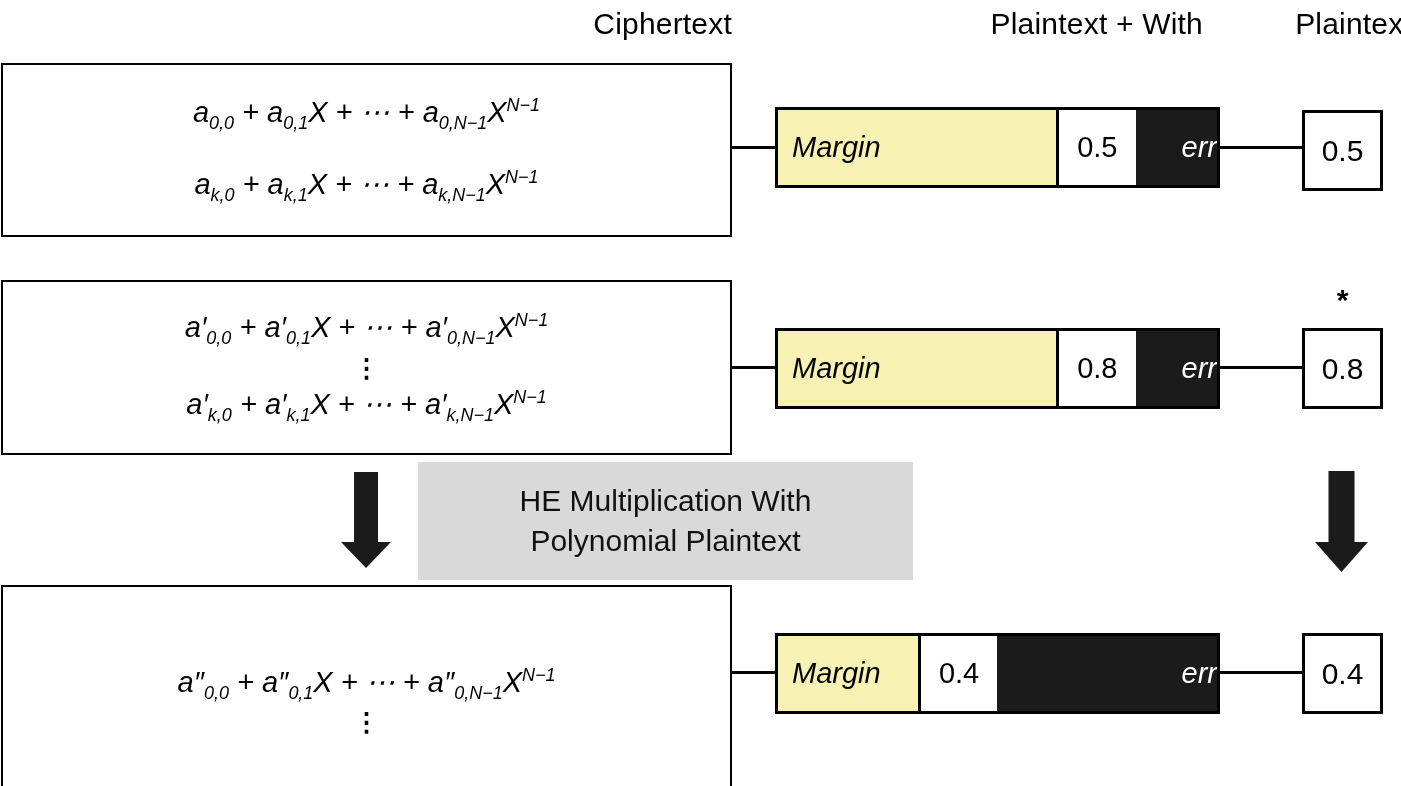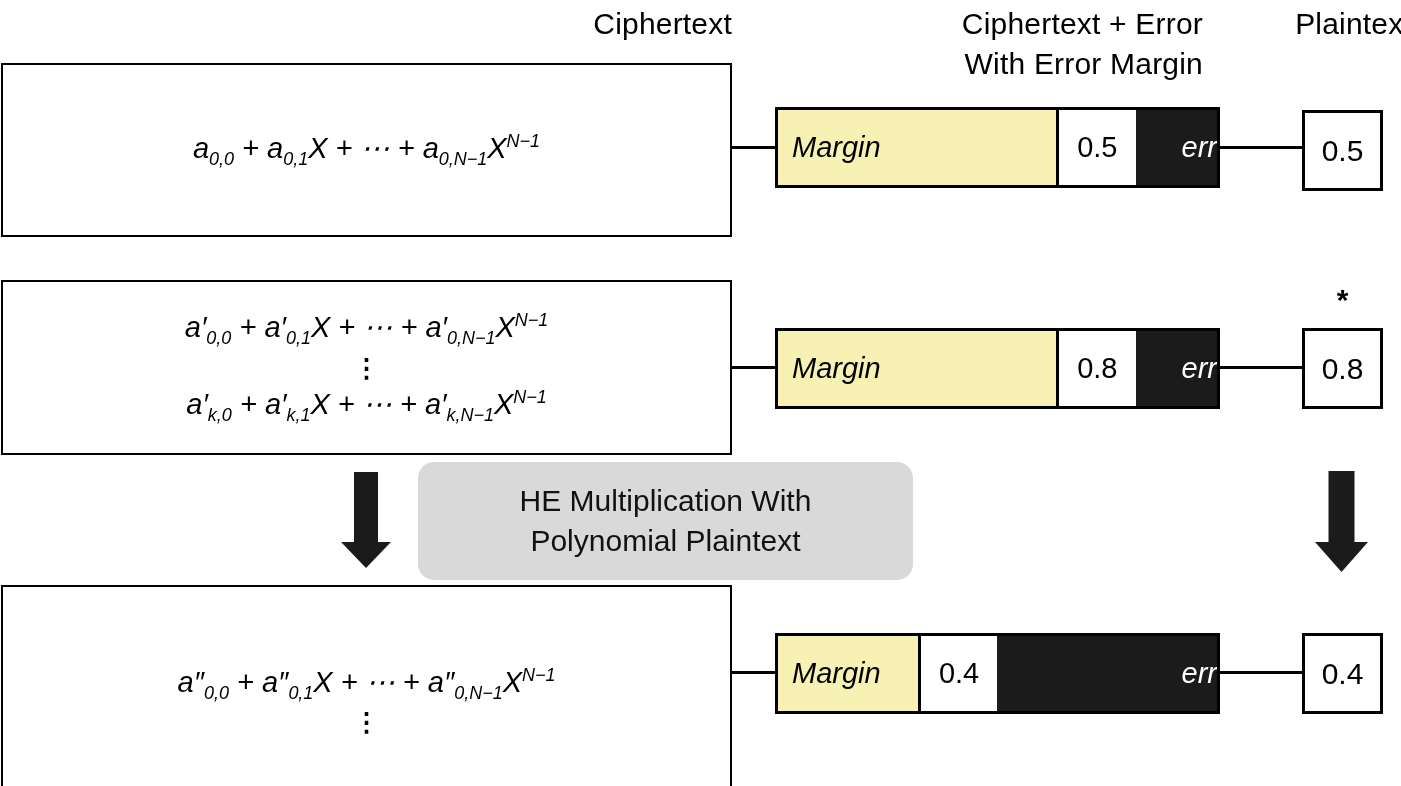--- a/index.html
+++ b/index.html
@@ -34,42 +34,42 @@
 
   .pbox{
     position:absolute;left:1302px;width:81px;height:81px;border:3px solid #000;background:#fff;
     box-sizing:border-box;display:flex;align-items:center;justify-content:center;font-size:30px;
   }
   .note{position:absolute;left:1302px;width:81px;text-align:center;font-size:30px;font-weight:bold;}
 
   .opbox{
     position:absolute;left:418px;top:462px;width:495px;height:118px;background:var(--op_gray);
     display:flex;flex-direction:column;align-items:center;justify-content:center;
-    font-size:30px;line-height:40px;color:#111;border-radius:16px;
+    font-size:30px;line-height:40px;color:#111;
   }
   .arrow{position:absolute;}
 </style>
 </head>
 <body>
 
 <div class="canvas">
 
   <div class="hdr" style="left:0;top:4px;width:732px;">
     <span class="ln">Ciphertext</span>
   </div>
   <div class="hdr" style="left:753px;top:4px;width:450px;">
-    <span class="ln">Ciphertext + Error</span>
-    <span class="ln">With Error Margin</span>
+    <span class="ln">Plaintext + With</span>
   </div>
   <div class="hdr" style="left:1252px;top:4px;width:160px;">
     <span class="ln">Plaintext</span>
   </div>
 
   <div class="cipherbox gap-lg" style="top:63px;height:174px;">
     <span class="math">a<sub>0,0</sub> + a<sub>0,1</sub>X + ⋯ + a<sub>0,N−1</sub>X<sup>N−1</sup></span>
+    <span class="math">a<sub>k,0</sub> + a<sub>k,1</sub>X + ⋯ + a<sub>k,N−1</sub>X<sup>N−1</sup></span>
   </div>
   <div class="conn" style="left:731px;top:146px;width:44px;"></div>
   <div class="bar" style="top:107px;">
     <div class="seg seg-margin" style="width: 64%;">
       <span>Margin</span>
     </div>
     <div class="seg seg-value" style="width: 17.5%;">
       <span>0.5</span>
     </div>
     <div class="seg seg-err" style="width: 18.5%;">

